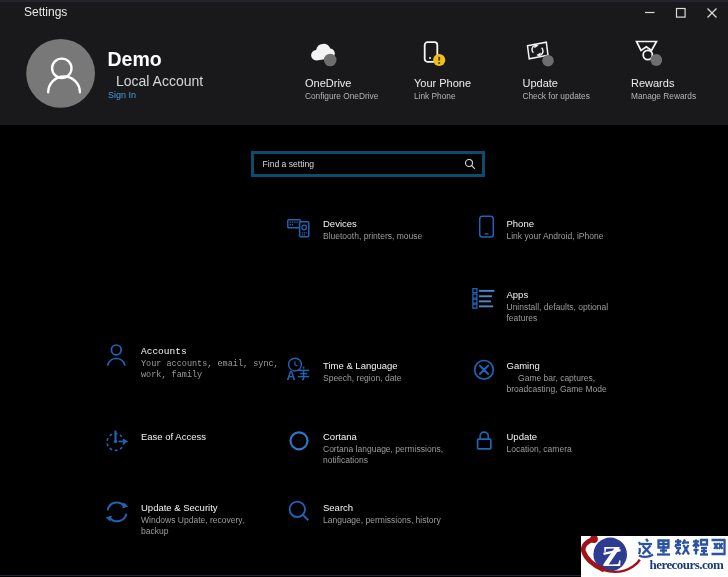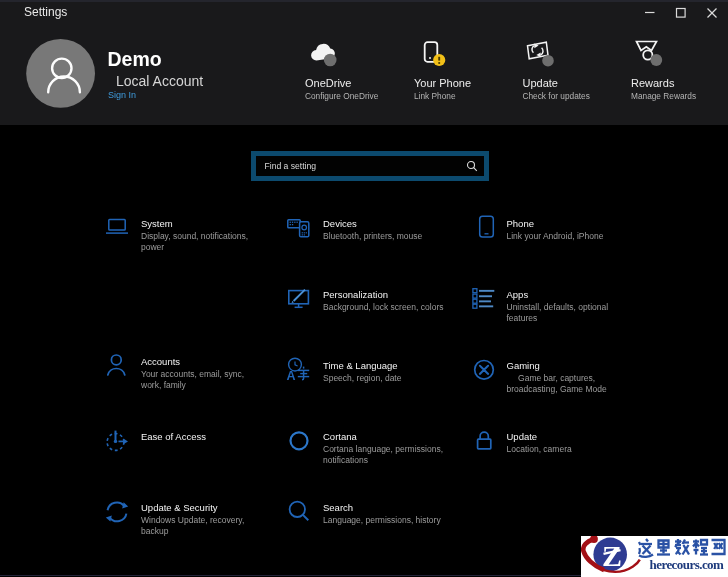--- a/index.html
+++ b/index.html
@@ -71,36 +71,28 @@
   <div class="hdesc" style="left:522.5px;">Check for updates</div>
 
   <svg class="abs" style="left:635px;top:40px;width:32px;height:28px" viewBox="0 0 32 28">
     <path d="M1.5,1.5 L21.5,1.5 L16.5,10.5 L11.3,6.8 L6,10.5 Z" fill="none" stroke="#f3f3f3" stroke-width="1.7"></path>
     <circle cx="12.8" cy="15" r="4.6" fill="none" stroke="#f3f3f3" stroke-width="1.8"></circle>
     <circle cx="21.3" cy="20" r="5.9" fill="#6e6e6e"></circle>
   </svg>
   <div class="hlabel" style="left:631px;">Rewards</div>
   <div class="hdesc" style="left:631px;">Manage Rewards</div>
 
-  <div class="abs" style="left:251px;top:151px;width:228px;height:20px;border:5px solid #0c4a6e;background:#020202;">
+  <div class="abs" style="left:251px;top:151px;width:228px;height:20px;border:3px solid #0c4a6e;background:#020202;">
     <div style="position:absolute;left:8.5px;top:3.5px;font-size:8.6px;color:#dadada;line-height:13px;">Find a setting</div>
     <svg style="position:absolute;right:5px;top:3px;width:14px;height:14px" viewBox="0 0 14 14">
       <circle cx="6" cy="6" r="3.5" fill="none" stroke="#dcdcdc" stroke-width="1.1"></circle>
       <line x1="8.7" y1="8.7" x2="11.8" y2="11.8" stroke="#dcdcdc" stroke-width="1.1"></line>
     </svg>
   </div>
 
-  <div class="tile" style="left:103.5px;top:217.5px;width:210px;height:60px;">
-    <svg style="position:absolute;left:0;top:-2.8px;width:26px;height:26px" viewBox="0 0 26 26">
-        <rect x="4.8" y="4.4" width="16.4" height="10.6" rx="0.8" fill="none" stroke="#2064b6" stroke-width="1.5"></rect>
-        <path d="M2,18.1 h22" stroke="#2064b6" stroke-width="1.5" fill="none"></path>
-      </svg>
-    <div class="ttl">System</div>
-    <div class="dsc">Display, sound, notifications,<br>power</div>
-  </div>
   <div class="tile" style="left:285.5px;top:217.5px;width:210px;height:60px;">
     <svg style="position:absolute;left:0;top:-2.8px;width:26px;height:26px" viewBox="0 0 26 26">
         <rect x="1.8" y="4.8" width="12.4" height="8" rx="0.8" fill="none" stroke="#2064b6" stroke-width="1.5"></rect>
         <g fill="#2064b6">
           <rect x="3.6" y="6.6" width="1.3" height="1.3"></rect>
           <rect x="5.9" y="6.6" width="1.3" height="1.3"></rect>
           <rect x="8.2" y="6.6" width="1.3" height="1.3"></rect>
           <rect x="10.5" y="6.6" width="1.3" height="1.3"></rect>
           <rect x="3.6" y="9" width="1.3" height="1.3"></rect>
           <rect x="5.9" y="9" width="1.3" height="1.3"></rect>
@@ -119,50 +111,39 @@
     <div class="dsc">Bluetooth, printers, mouse</div>
   </div>
   <div class="tile c3" style="left:471px;top:217.5px;width:210px;height:60px;">
     <svg style="position:absolute;left:0;top:-2.8px;width:26px;height:26px" viewBox="0 0 26 26">
         <rect x="8.7" y="1.2" width="13.6" height="20.8" rx="2.8" fill="none" stroke="#2064b6" stroke-width="1.5"></rect>
         <line x1="13.5" y1="18.8" x2="17.5" y2="18.8" stroke="#2064b6" stroke-width="1.3"></line>
       </svg>
     <div class="ttl">Phone</div>
     <div class="dsc">Link your Android, iPhone</div>
   </div>
-  <div class="tile" style="left:285.5px;top:288.5px;width:210px;height:60px;">
-    <svg style="position:absolute;left:0;top:-2.8px;width:26px;height:26px" viewBox="0 0 26 26">
-        <rect x="2.8" y="4.6" width="19.6" height="13.2" fill="none" stroke="#2064b6" stroke-width="1.6"></rect>
-        <line x1="12.6" y1="17.8" x2="12.6" y2="21" stroke="#2064b6" stroke-width="1.5"></line>
-        <line x1="8.6" y1="21.3" x2="16.6" y2="21.3" stroke="#2064b6" stroke-width="1.5"></line>
-        <line x1="7.6" y1="15" x2="19" y2="3.6" stroke="#4a8fd4" stroke-width="1.9"></line>
-        <polygon points="5.6,16.9 7.9,16.4 6.3,14.7" fill="#4a8fd4"></polygon>
-      </svg>
-    <div class="ttl">Personalization</div>
-    <div class="dsc">Background, lock screen, colors</div>
-  </div>
   <div class="tile c3" style="left:471px;top:288.5px;width:210px;height:60px;">
     <svg style="position:absolute;left:0;top:-2.8px;width:26px;height:26px" viewBox="0 0 26 26">
         <g fill="none" stroke="#2064b6" stroke-width="1.3">
           <rect x="1.9" y="2.7" width="4" height="4"></rect>
           <rect x="1.9" y="8.1" width="4" height="4"></rect>
           <rect x="1.9" y="13.2" width="4" height="4"></rect>
           <rect x="1.9" y="18.2" width="4" height="4"></rect>
         </g>
         <g fill="#4e88c4">
           <rect x="8" y="3.9" width="15.3" height="1.9"></rect>
           <rect x="8" y="9.3" width="13" height="1.9"></rect>
           <rect x="8" y="14.4" width="12" height="1.9"></rect>
           <rect x="8" y="19.4" width="14.2" height="1.9"></rect>
         </g>
       </svg>
     <div class="ttl">Apps</div>
     <div class="dsc">Uninstall, defaults, optional<br>features</div>
   </div>
-  <div class="tile" style="left:103.5px;top:356px;width:210px;height:60px;">
+  <div class="tile" style="left:103.5px;top:346px;width:210px;height:60px;font-family:Liberation Mono, monospace;">
     <svg style="position:absolute;left:0;top:-2.8px;width:26px;height:26px" viewBox="0 0 26 26">
         <circle cx="12.3" cy="6.9" r="4.9" fill="none" stroke="#2064b6" stroke-width="1.7"></circle>
         <path d="M3.8,22 A8.8,8.8 0 0 1 20.8,22" fill="none" stroke="#2064b6" stroke-width="1.7" stroke-linecap="round"></path>
       </svg>
     <div class="ttl">Accounts</div>
     <div class="dsc">Your accounts, email, sync,<br>work, family</div>
   </div>
   <div class="tile" style="left:285.5px;top:359.5px;width:210px;height:60px;">
     <svg style="position:absolute;left:0;top:-2.8px;width:26px;height:26px" viewBox="0 0 26 26">
         <circle cx="9" cy="7.6" r="6.4" fill="none" stroke="#2064b6" stroke-width="1.4"></circle>

